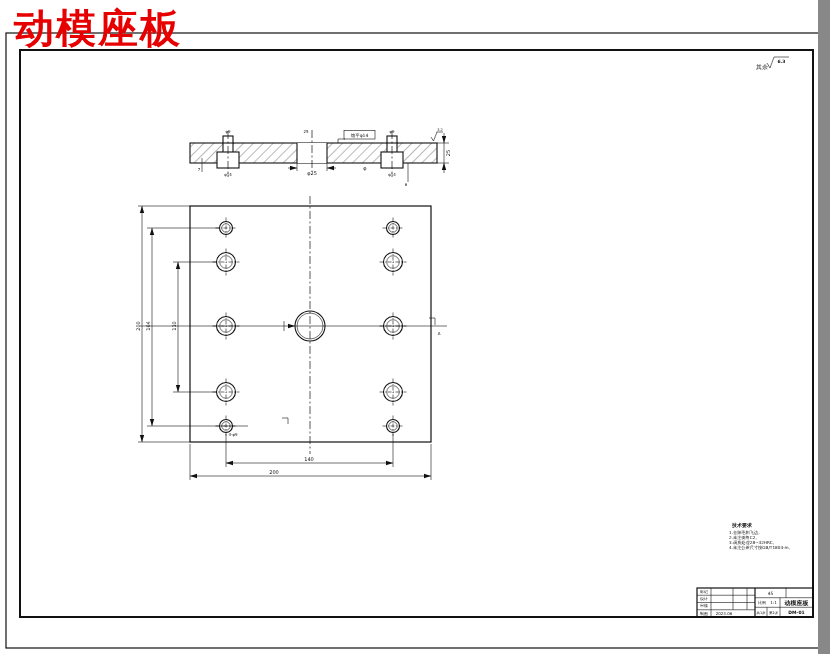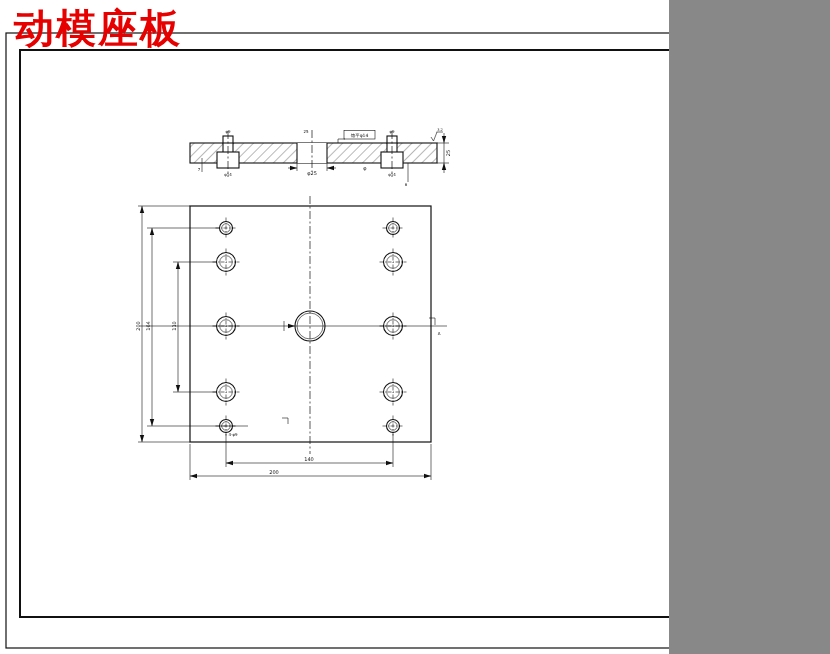--- a/index.html
+++ b/index.html
@@ -1,16 +1,16 @@
 <!DOCTYPE html>
 <html><head>
 <meta charset="utf-8">
 <style>
   html,body { margin:0; padding:0; background:#888; }
-  #sheet { position:relative; width:669px; height:654px; background:#ffffff; overflow:hidden; }
+  #sheet { position:relative; width:818px; height:654px; background:#ffffff; overflow:hidden; }
   svg { position:absolute; left:0; top:0; }
   
   .ol { stroke:#111; stroke-width:1.1; fill:none; }
   .tl { stroke:#111; stroke-width:0.6; fill:none; }          
   .cl { stroke:#111; stroke-width:0.7; fill:none; stroke-dasharray:8 2.5 2 2.5; } 
   .hc { stroke:#111; stroke-width:0.6; fill:none; stroke-dasharray:4 1.5 1 1.5; } 
   .fr { stroke:#111; stroke-width:2;   fill:none; }          
   .fr1{ stroke:#111; stroke-width:1.2; fill:none; }
   .ar { fill:#111; stroke:none; }                            
   .wf { fill:#fff; stroke:none; }                            

